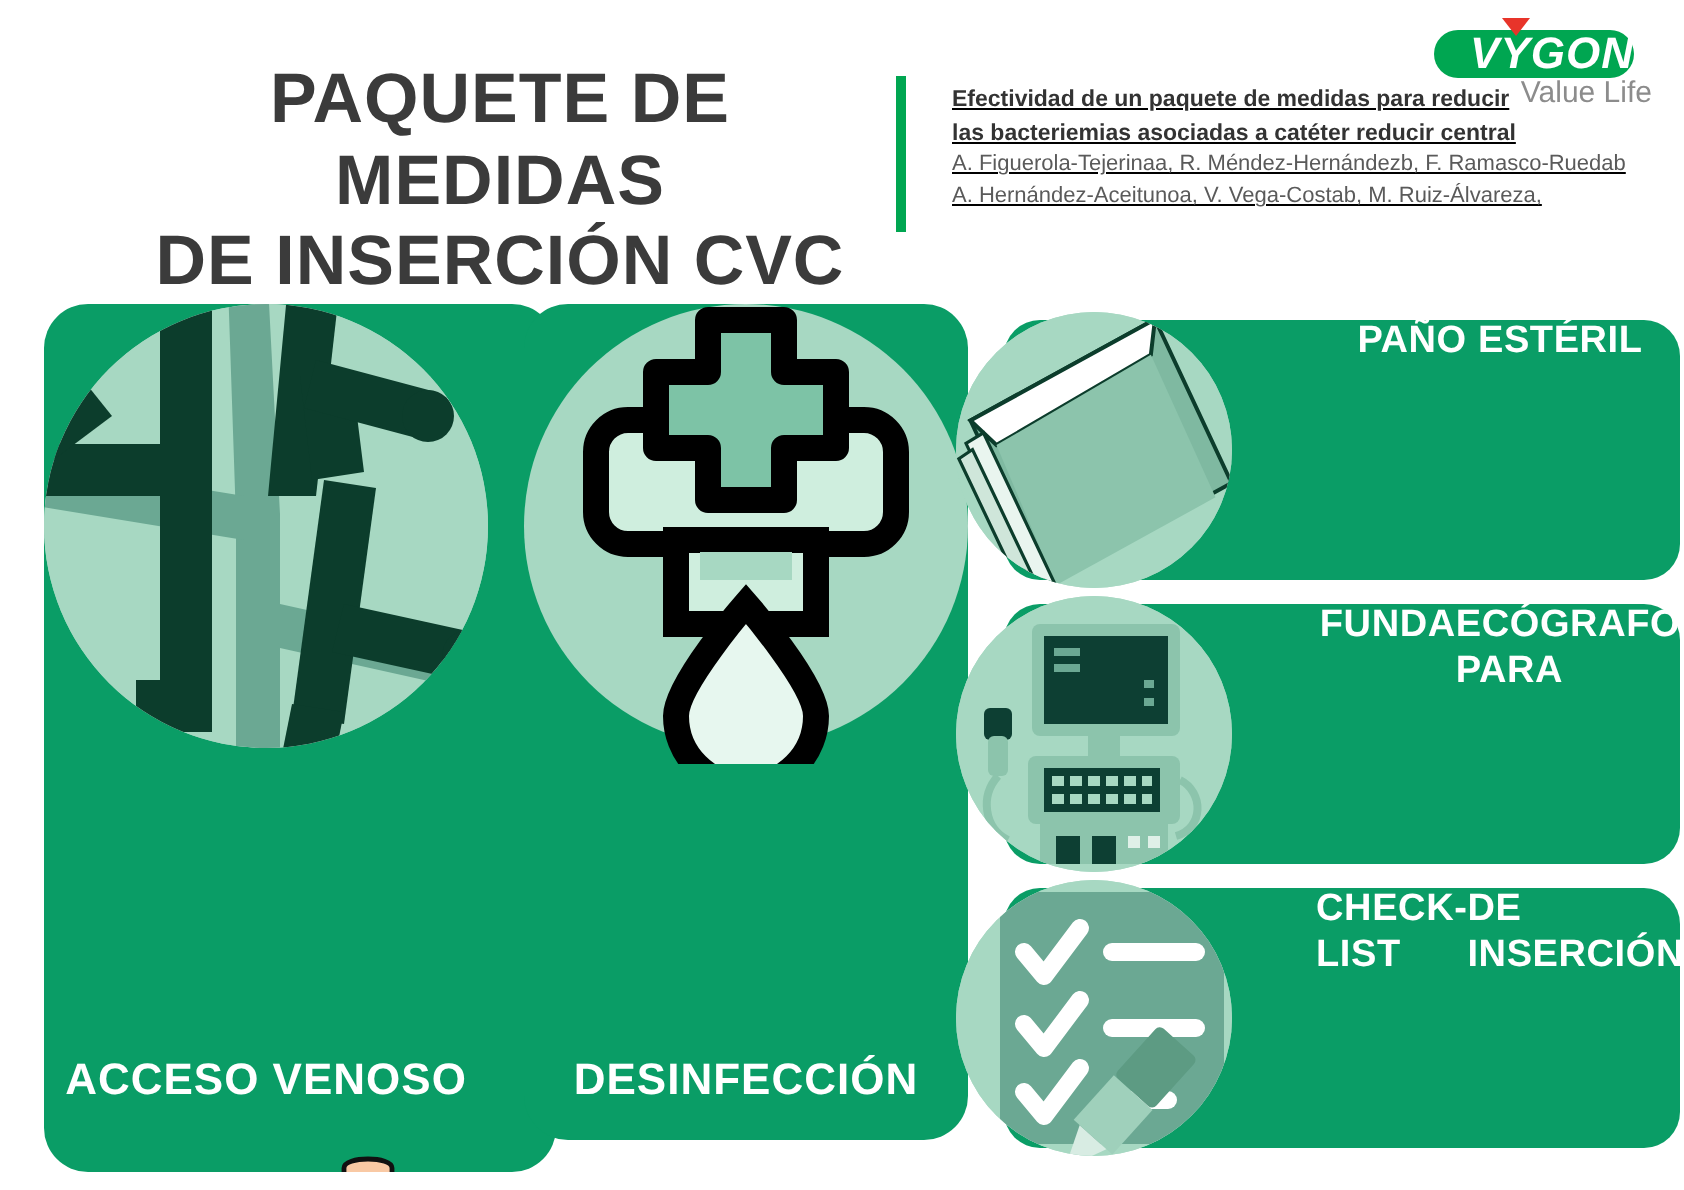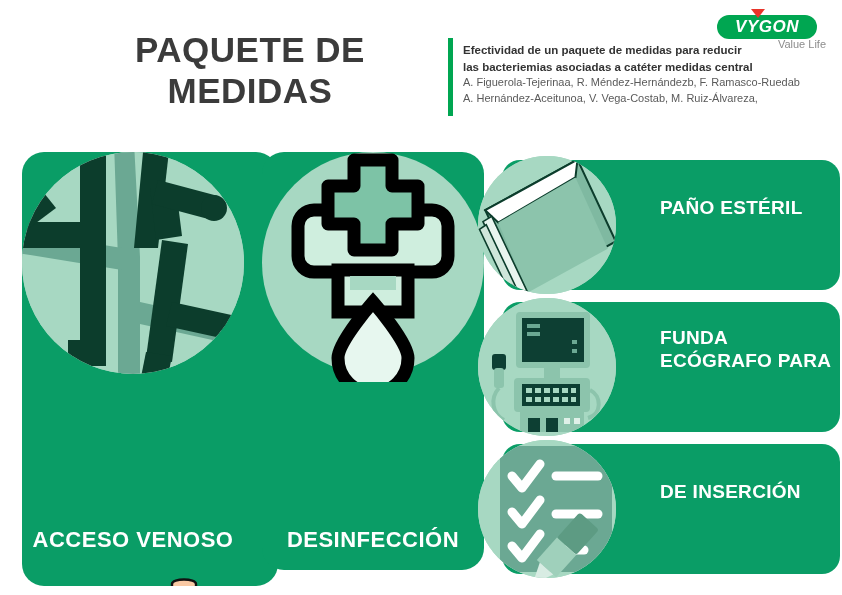--- a/index.html
+++ b/index.html
@@ -14,48 +14,48 @@
   
   #header{position:absolute;left:0;top:0;width:842px;height:140px;}
 
   #logo{position:absolute;left:705px;top:8px;width:125px;height:40px;}
   #logo-pill{
     position:absolute;left:12px;top:7px;width:100px;height:24px;
     background:#00a651;border-radius:12px;
   }
   #logo-pill .lbl{
     position:absolute;left:0;top:0;width:100px;height:24px;
-    line-height:24px;text-align:center;
-    color:#ffffff;font-size:17px;font-weight:bold;font-style:italic;
+    line-height:24px;text-align:right;
+    color:#ffffff;font-size:22px;font-weight:bold;font-style:italic;
     letter-spacing:.5px;font-family:"Liberation Sans",sans-serif;
   }
   #logo-tri{
     position:absolute;left:46px;top:1px;
     width:0;height:0;
     border-left:7px solid transparent;border-right:7px solid transparent;
     border-top:9px solid #e8342a;
   }
   #logo-tag{
     position:absolute;left:0;top:30px;width:125px;
-    text-align:right;color:#8c8c8c;font-size:11px;
+    text-align:right;color:#8c8c8c;font-size:15px;
     padding-right:4px;box-sizing:border-box;
   }
 
   #title{
     position:absolute;left:60px;top:30px;width:380px;
     text-align:center;
     color:#3b3b3b;
     font-size:35px;font-weight:bold;line-height:1.16;
     letter-spacing:.5px;
   }
   #title .ln{display:block;}
 
   #divider{position:absolute;left:448px;top:38px;width:5px;height:78px;background:#00a651;}
 
-  #subtitle{position:absolute;left:463px;top:42px;width:350px;}
+  #subtitle{position:absolute;left:476px;top:42px;width:350px;text-decoration:underline;}
   #subtitle .strong{
     display:block;color:#333333;font-size:11.5px;font-weight:bold;line-height:1.45;
   }
   #subtitle .auth{
     display:block;color:#5a5a5a;font-size:11px;line-height:1.45;
   }
 
   
   .card{position:absolute;background:#0a9d66;border-radius:22px;overflow:hidden;}
 
@@ -80,21 +80,21 @@
   #card-pano{left:502px;top:160px;}
   #card-funda{left:502px;top:302px;}
   #card-check{left:502px;top:444px;}
 
   .rcircle{
     position:absolute;left:-24px;top:-4px;width:138px;height:138px;
     background:#a7d8c2;border-radius:50%;overflow:hidden;
   }
   .rtitle{
     position:absolute;left:158px;top:0;width:180px;height:96px;
-    display:flex;flex-direction:column;justify-content:center;
+    display:flex;flex-direction:row;justify-content:center;
     color:#ffffff;font-size:19px;font-weight:bold;line-height:1.2;
     letter-spacing:.3px;
   }
   .rtitle span{display:block;}
 
   
   .acc-row{position:absolute;left:0;width:222px;height:46px;}
   #acc-1{top:424px;}
 
   
@@ -110,27 +110,28 @@
   <div id="logo">
     <div id="logo-pill">
       <div class="lbl">VYGON</div>
     </div>
     <div id="logo-tri"></div>
     <div id="logo-tag">Value Life</div>
   </div>
 
   <div id="title">
     <span class="ln">PAQUETE DE MEDIDAS</span>
+    <span class="ln">DE INSERCIÓN CVC</span>
   </div>
 
   <div id="divider"></div>
 
   <div id="subtitle">
     <span class="strong">Efectividad de un paquete de medidas para reducir</span>
-    <span class="strong">las bacteriemias  asociadas a catéter medidas central</span>
+    <span class="strong">las bacteriemias  asociadas a catéter reducir central</span>
     <span class="auth">A. Figuerola-Tejerinaa, R. Méndez-Hernándezb, F. Ramasco-Ruedab</span>
     <span class="auth">A. Hernández-Aceitunoa, V. Vega-Costab, M. Ruiz-Álvareza,</span>
   </div>
 </div>
 
 <div class="card" id="card-acceso">
   <div class="circle-top"></div>
 
   <svg width="222" height="222" viewBox="0 0 222 222" style="position:absolute;left:0;top:0;">
     <defs>
@@ -289,15 +290,16 @@
 
       <g transform="rotate(42 92 104)">
         <rect x="78" y="74" width="26" height="34" rx="3" fill="#5d9b83"></rect>
         <rect x="78" y="108" width="26" height="30" fill="#9fd0bb"></rect>
         <path d="M82 138 L100 138 L94 152 L88 152 Z" fill="#d8ece3"></path>
         <path d="M88 152 L94 152 L92 160 L90 160 Z" fill="#0d3f33"></path>
       </g>
     </svg>
   </div>
   <div class="rtitle">
+    <span>CHECK-LIST</span>
     <span>DE INSERCIÓN</span>
   </div>
 </div>
 
 </body></html>

